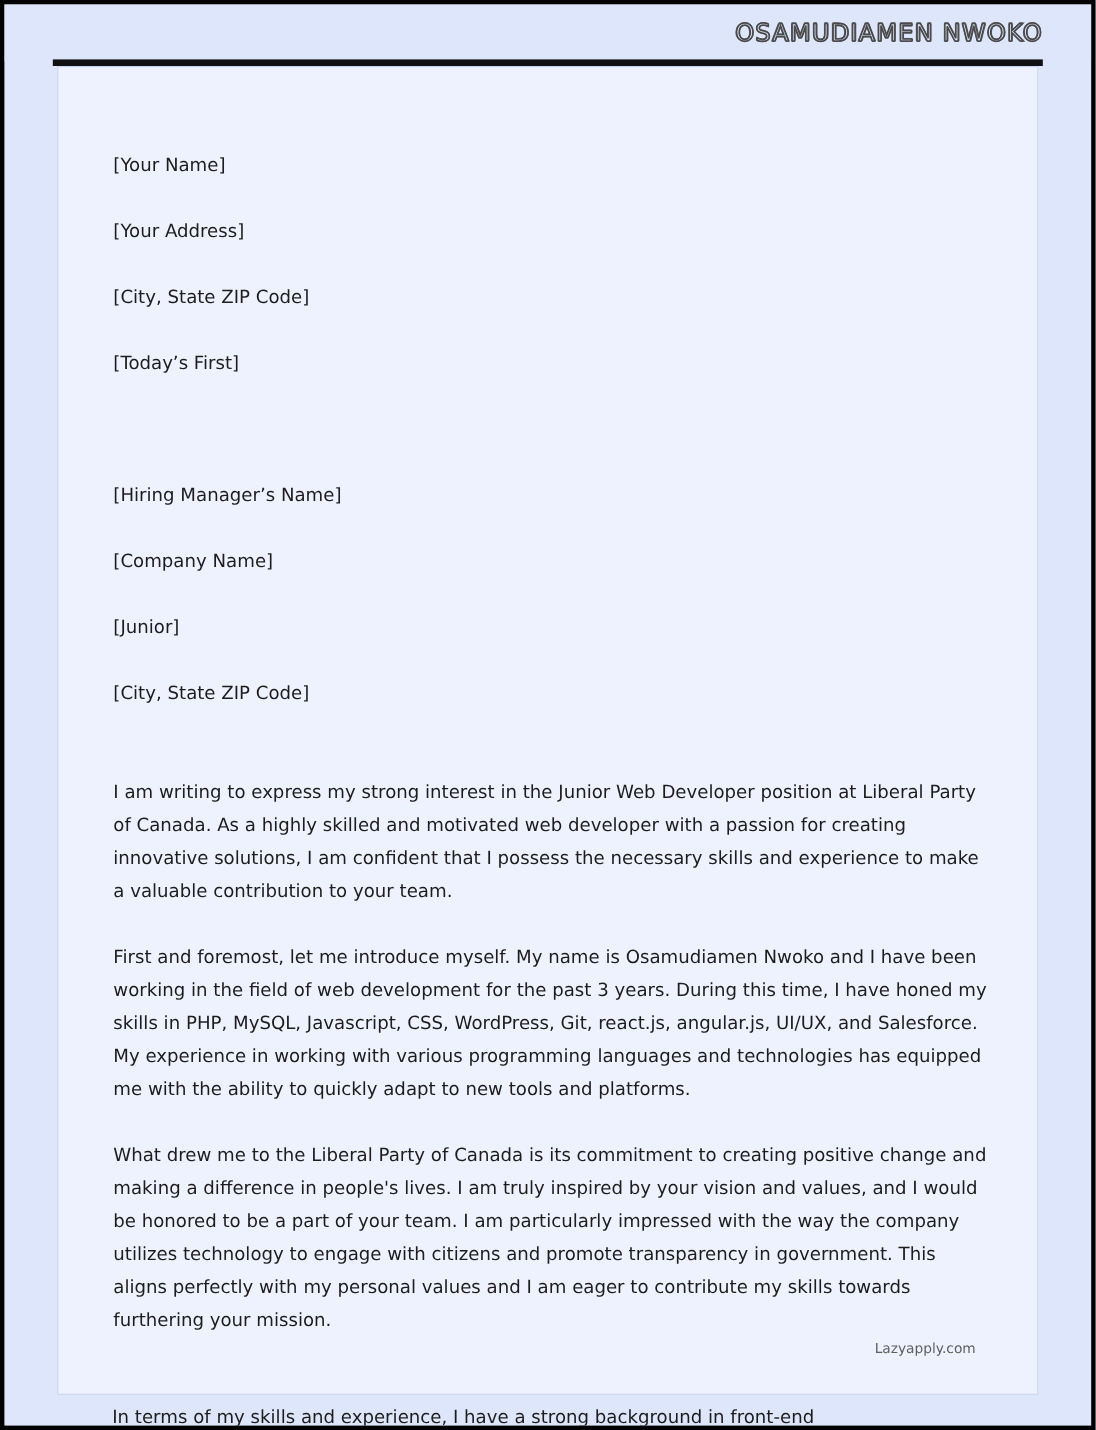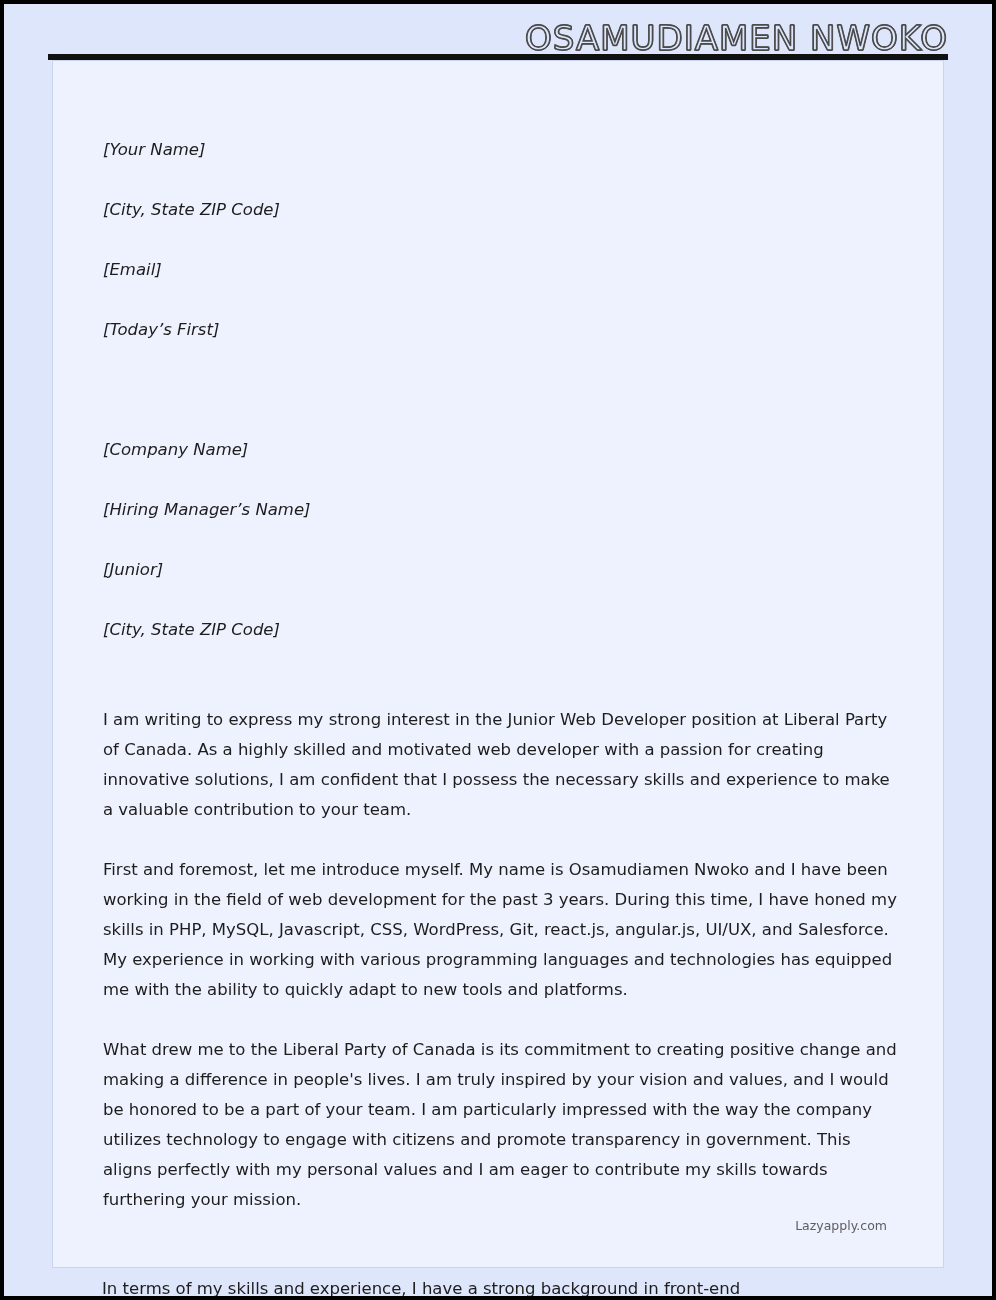--- a/index.html
+++ b/index.html
@@ -29,21 +29,21 @@
     top: 0;
     width: 988px;
     height: 52px;
     background: #dee6fb;
   }
   .header-name {
     position: absolute;
     right: 44px;
     top: 14px;
     font-family: "DejaVu Sans", sans-serif;
-    font-size: 34px;
+    font-size: 22px;
     letter-spacing: 1px;
     color: #dee6fb;
     -webkit-text-stroke: 1.4px #4a4a4a;
     text-shadow:
       -1px 0 #555, 1px 0 #555, 0 -1px #555, 0 1px #555;
     white-space: nowrap;
   }
   .header-rule {
     position: absolute;
     left: 44px;
@@ -75,21 +75,20 @@
   }
   .block {
     margin: 0 0 30px 0;
     white-space: pre-line;
   }
   .block:last-child {
     margin-bottom: 0;
   }
   .addr-line {
     display: block;
-    font-style: italic;
   }
   .watermark {
     position: absolute;
     right: 56px;
     bottom: 34px;
     font-family: "DejaVu Sans", sans-serif;
     font-size: 12.5px;
     color: #5e5e5e;
   }
   .overflow-text {
@@ -111,28 +110,28 @@
   <div class="header-band">
     <div class="header-name">OSAMUDIAMEN NWOKO</div>
   </div>
   <div class="header-rule"></div>
 
   <div class="letter-sheet">
     <div class="letter-body">
 
       <div class="block">
         <span class="addr-line">[Your Name]</span>
+        <span class="addr-line">[Your Address]</span>
         <span class="addr-line">[City, State ZIP Code]</span>
-        <span class="addr-line">[Email]</span>
         <span class="addr-line">[Today’s First]</span>
       </div>
 
       <div class="block">
+        <span class="addr-line">[Hiring Manager’s Name]</span>
         <span class="addr-line">[Company Name]</span>
-        <span class="addr-line">[Hiring Manager’s Name]</span>
         <span class="addr-line">[Junior]</span>
         <span class="addr-line">[City, State ZIP Code]</span>
       </div>
 
 
       <div class="block">I am writing to express my strong interest in the Junior Web Developer position at Liberal Party of Canada. As a highly skilled and motivated web developer with a passion for creating innovative solutions, I am confident that I possess the necessary skills and experience to make a valuable contribution to your team.</div>
       <div class="block">First and foremost, let me introduce myself. My name is Osamudiamen Nwoko and I have been working in the field of web development for the past 3 years. During this time, I have honed my skills in PHP, MySQL, Javascript, CSS, WordPress, Git, react.js, angular.js, UI/UX, and Salesforce. My experience in working with various programming languages and technologies has equipped me with the ability to quickly adapt to new tools and platforms.</div>
       <div class="block">What drew me to the Liberal Party of Canada is its commitment to creating positive change and making a difference in people's lives. I am truly inspired by your vision and values, and I would be honored to be a part of your team. I am particularly impressed with the way the company utilizes technology to engage with citizens and promote transparency in government. This aligns perfectly with my personal values and I am eager to contribute my skills towards furthering your mission.</div>
 
     </div>

